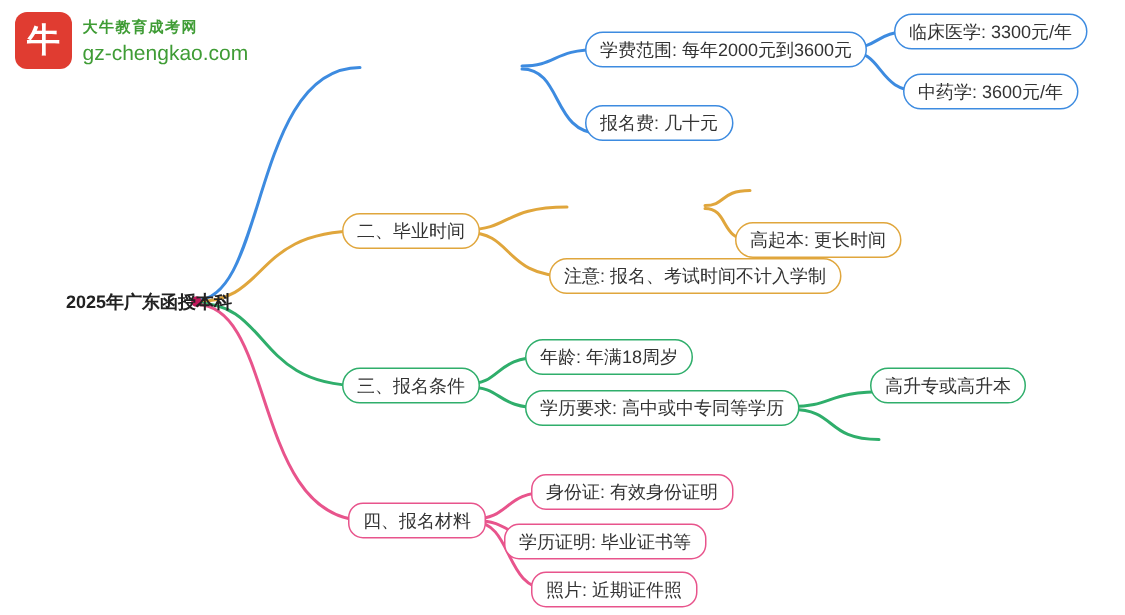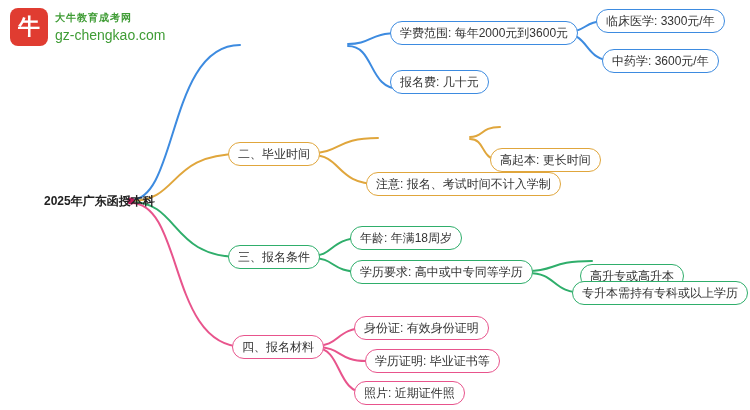--- a/index.html
+++ b/index.html
@@ -22,21 +22,21 @@
     background:#fff;
     border:1.5px solid #999;
     border-radius:12px;
     padding:3px 9px;
     font-size:12px;line-height:16px;
     color:#333;white-space:nowrap;
   }
   .b1{border-color:#3d8be0;}
   .b2{border-color:#e0a63c;}
   .b3{border-color:#2fae6b;}
-  .b4{border-color:#e8548c;}
+  .b4{border-color:#e8548c;border-radius:10px;}
 
   .root-node{
     position:absolute;z-index:2;
     left:12px;top:193px;
     font-size:12px;font-weight:bold;color:#222;
     white-space:nowrap;
     margin-left:32px;
   }
 
   .logo{
@@ -107,21 +107,20 @@
   <div class="node b1" style="left:602px;top:49px">中药学: 3600元/年</div>
   <div class="node b1" style="left:390px;top:70px">报名费: 几十元</div>
 
   <div class="node b2" style="left:228px;top:142px">二、毕业时间</div>
   <div class="node b2" style="left:490px;top:148px">高起本: 更长时间</div>
   <div class="node b2" style="left:366px;top:172px">注意: 报名、考试时间不计入学制</div>
 
   <div class="node b3" style="left:228px;top:245px">三、报名条件</div>
   <div class="node b3" style="left:350px;top:226px">年龄: 年满18周岁</div>
   <div class="node b3" style="left:350px;top:260px">学历要求: 高中或中专同等学历</div>
-  <div class="node b3" style="left:580px;top:264px">高升专或高升本</div>
-  <div class="node b3" style="left:572px;top:281px">专升本需持有专科或以上学历</div>
+  <div class="node b3" style="left:580px;top:245px">高升专或高升本</div>
 
   <div class="node b4" style="left:232px;top:335px">四、报名材料</div>
   <div class="node b4" style="left:354px;top:316px">身份证: 有效身份证明</div>
-  <div class="node b4" style="left:365px;top:349px">学历证明: 毕业证书等</div>
+  <div class="node b4" style="left:336px;top:349px">学历证明: 毕业证书等</div>
   <div class="node b4" style="left:354px;top:381px">照片: 近期证件照</div>
 
 </div>
 
 </body></html>

